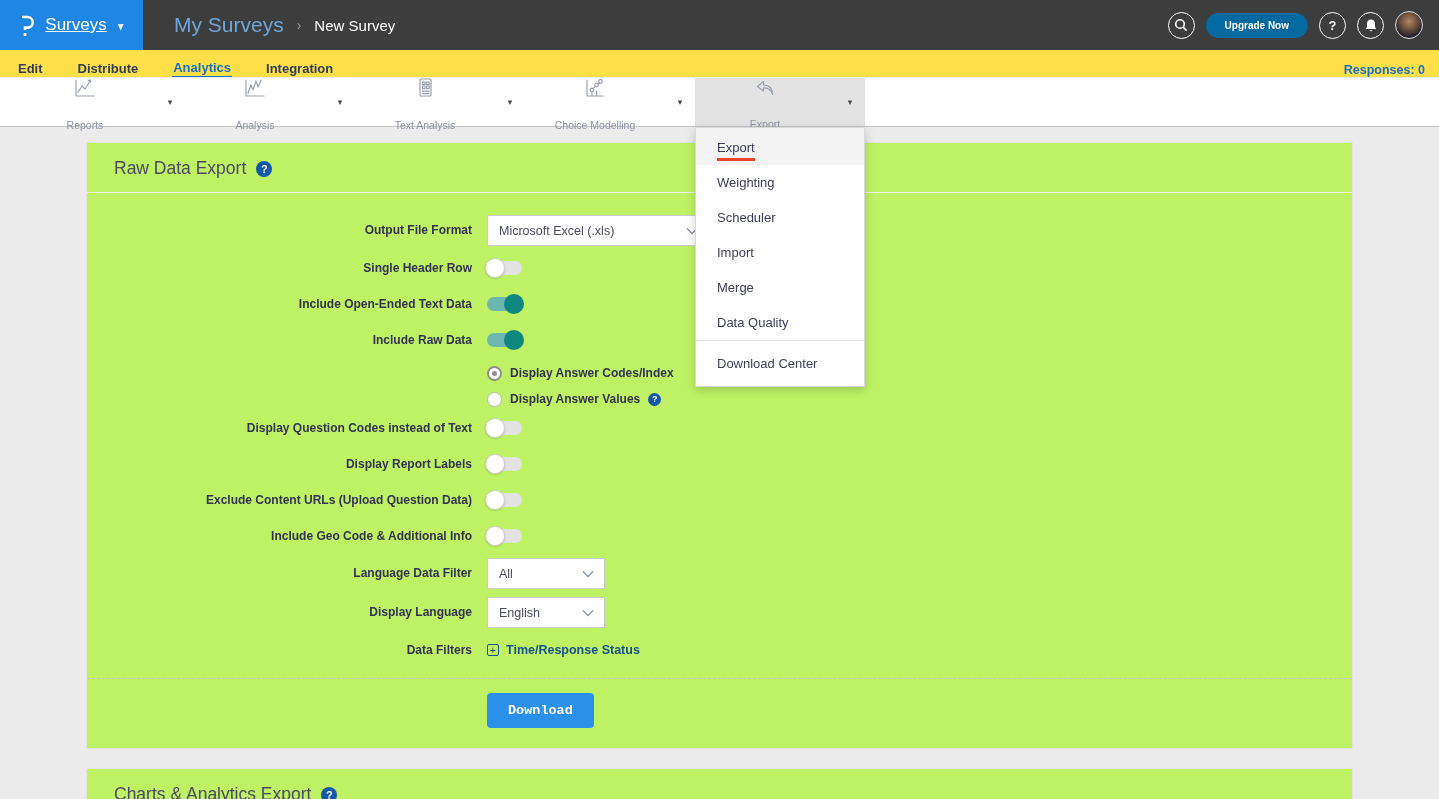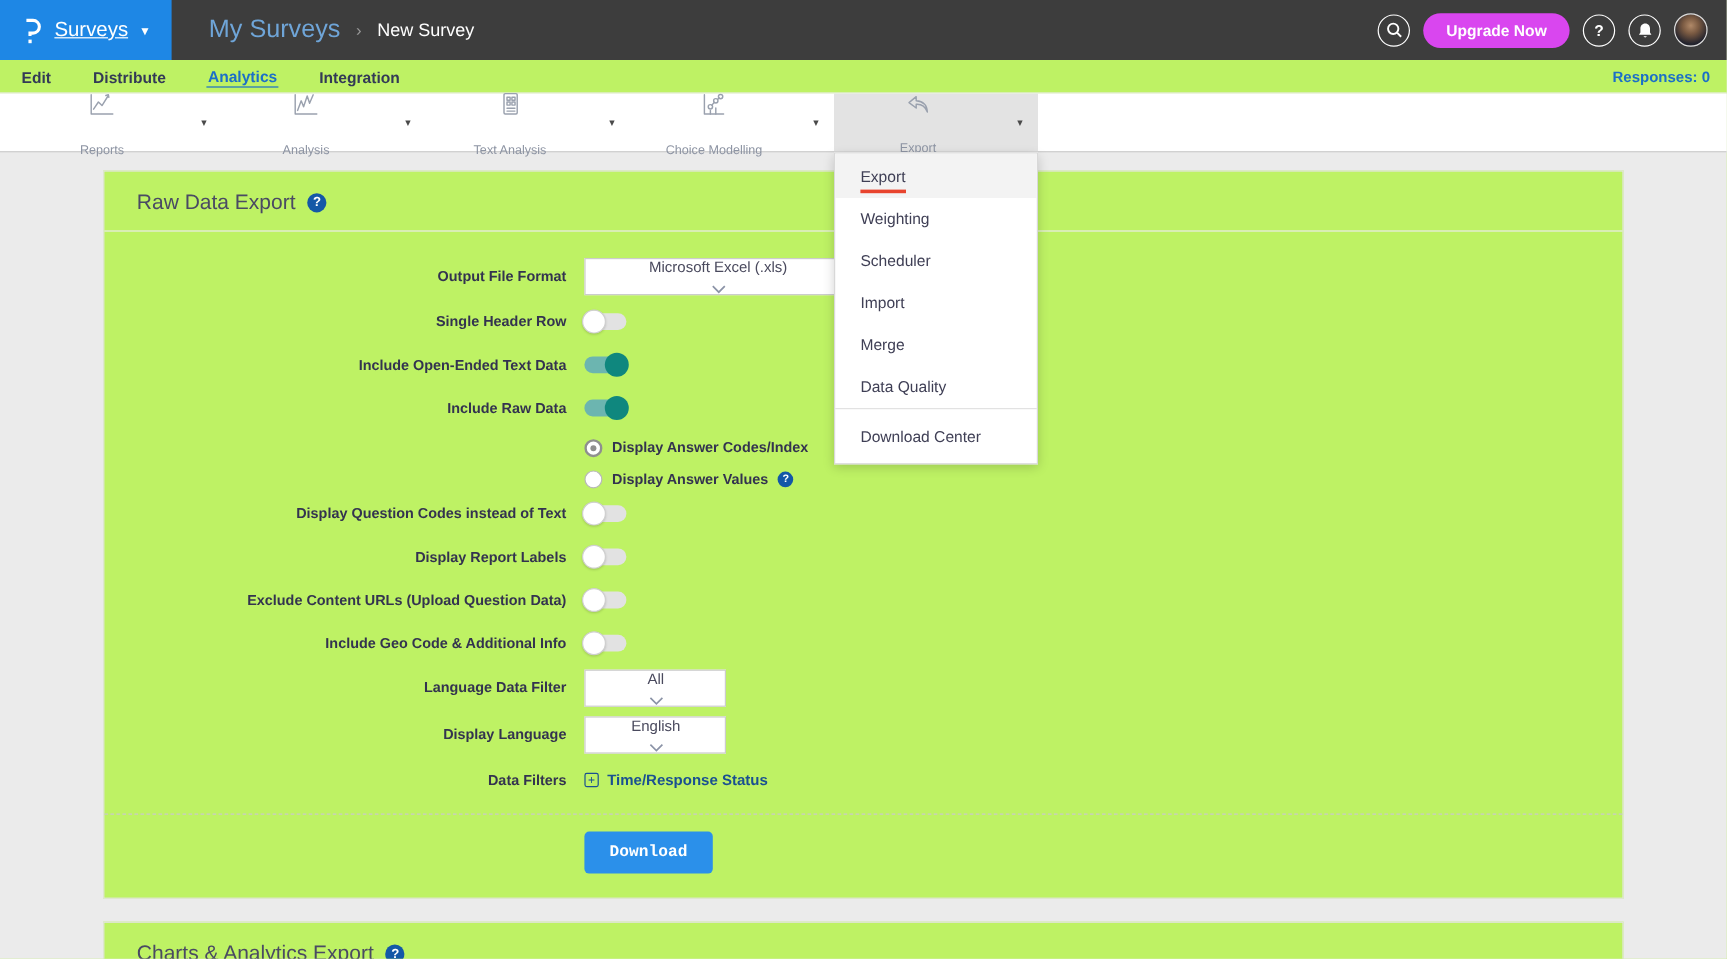--- a/index.html
+++ b/index.html
@@ -10,26 +10,26 @@
   .topbar { height:50px; display:flex; background:#3d3d3d; }
   .brand { width:143px; background:#1e87e5; display:flex; align-items:center; justify-content:center; gap:9px; cursor:pointer; }
   .brand-text { color:#fff; font-size:17px;text-decoration:underline; }
   .brand-caret { color:#fff; font-size:10px; padding-top:2px; }
   .crumbs { flex:1; display:flex; align-items:center; padding-left:31px; gap:13px; }
   .crumb-parent { color:#6fa5d8; font-size:21px; cursor:pointer; }
   .crumb-sep { color:#9a9a9a; font-size:14px; }
   .crumb-current { color:#fff; font-size:15px; }
   .top-actions { display:flex; align-items:center; gap:11px; padding-right:16px; }
   .circle-btn { width:27px; height:27px; border:1.5px solid #fff; border-radius:50%; display:flex; align-items:center; justify-content:center; color:#fff; font-size:13px; font-weight:bold; cursor:pointer; flex:none; }
-  .upgrade-btn { background:#d946ef; color:#fff; font-weight:bold; font-size:13px; padding:7px 19px; border-radius:15px; border:none; cursor:pointer; font-family:inherit; }
+  .upgrade-btn { background:#0369a1; color:#fff; font-weight:bold; font-size:10px; padding:7px 19px; border-radius:15px; border:none; cursor:pointer; font-family:inherit; }
   .avatar { width:28px; height:28px; border-radius:50%; border:1px solid #ddd; cursor:pointer;
             background:radial-gradient(circle at 50% 36%, #b08968 0%, #7a5a42 32%, #23232d 72%); }
 
   
-  .tabrow { height:28px; background:#bef264; display:flex; align-items:center; padding-left:17px; gap:33px; border-bottom:1px solid #ececec; }
+  .tabrow { height:28px; background:#fde047; display:flex; align-items:flex-end; padding-left:17px; gap:33px; border-bottom:1px solid #ececec; }
   .tab { font-size:13px; font-weight:bold; color:#333a56; cursor:pointer; padding:2px 1px 1px; }
   .tab.active { color:#1b6fc8; border-bottom:1px solid #1b6fc8; }
   .responses { margin-left:auto; padding-right:14px; color:#1b6fc8; font-size:12.5px; font-weight:bold; }
 
   
   .toolbar { height:49px; background:#fff; border-bottom:1px solid #c6c6c6; display:flex; padding-left:15px; }
   .tb-unit { width:170px; display:flex; }
   .tb-unit.active { background:#e3e3e3; }
   .tb-main { flex:1; display:flex; flex-direction:column; align-items:center; justify-content:center; gap:16px; cursor:pointer; padding-top:3px; }
   .tb-label { font-size:10.5px; color:#8d94a3; }
@@ -49,21 +49,21 @@
   .card-head { display:flex; align-items:center; gap:10px; padding:15px 27px 13px; border-bottom:1px solid #ececec; }
   .card-title { font-size:17.5px; color:#4a4a63; }
   .help-icon { width:16px; height:16px; border-radius:50%; background:#1458a7; color:#fff; font-size:11px; font-weight:bold; display:flex; align-items:center; justify-content:center; cursor:pointer; flex:none; }
   .help-icon.sm { width:13px; height:13px; font-size:9px; }
 
   .form { padding-top:22px; }
   .frow { display:flex; align-items:center; min-height:28px; margin-bottom:8px; }
   .flbl { width:385px; text-align:right; font-size:12px; font-weight:bold; color:#33334f; flex:none; line-height:1.25; }
   .fctl { margin-left:15px; display:flex; align-items:center; gap:8px; }
 
-  .selectbox { height:31px; border:1px solid #ccc; background:#fff; display:flex; align-items:center; justify-content:space-between; padding:0 10px 0 11px; font-size:12.5px; color:#4a4a5e; cursor:pointer;flex-direction:column; }
+  .selectbox { height:31px; border:1px solid #ccc; background:#fff; display:flex; align-items:center; justify-content:space-between; padding:0 10px 0 11px; font-size:12.5px; color:#4a4a5e; cursor:pointer; }
   .w-lg { width:222px; } .w-sm { width:118px; }
   .chev svg { display:block; }
 
   .toggle { width:35px; height:14px; border-radius:7px; position:relative; cursor:pointer; flex:none; }
   .toggle.off { background:#e2e2e2; }
   .toggle.on  { background:#6cb5b0; }
   .knob { width:20px; height:20px; border-radius:50%; position:absolute; top:-3px; }
   .toggle.off .knob { left:-2px; background:#fff; border:1px solid #cfcfcf; box-shadow:0 1px 2px rgba(0,0,0,.15); }
   .toggle.on  .knob { right:-2px; background:#0f877e; }
 

